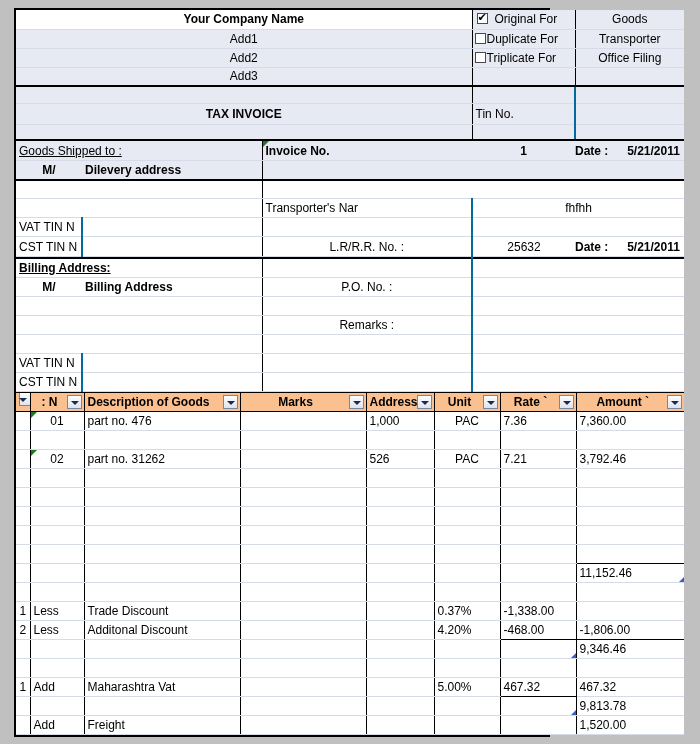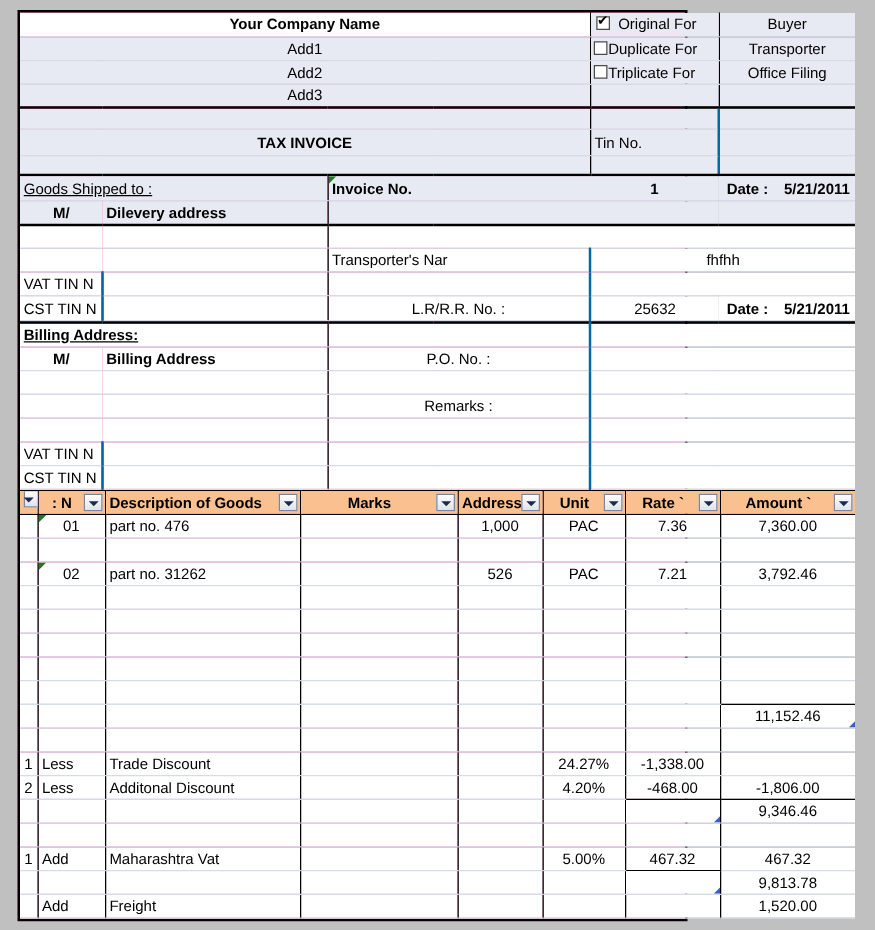--- a/index.html
+++ b/index.html
@@ -16,21 +16,21 @@
     background: #c0c0c0;
     overflow: hidden;
   }
   
   #sheet {
     position: absolute;
     left: 14px;
     top: 8px;
     width: 536px;
     height: 729px;
-    background: #f9a8d4;
+    background: #22c55e;
     border: 2px solid #000000;
     box-sizing: border-box;
   }
   table.grid {
     border-collapse: collapse;
     table-layout: fixed;
     width: 100%;
   }
   table.grid td {
     padding: 0 3px;
@@ -49,21 +49,21 @@
   
   .gl { border-bottom: 1px solid #d6dbe8; }
   .gl-r { border-right: 2px solid #0369a1; }
   .b-t { border-top: 2px solid #000; }
   .b-b { border-bottom: 2px solid #000; margin-left: 36px; }
   .tb-t { border-top: 1px solid #000; }
   .tb-b { border-bottom: 1px solid #000; }
   .tb-r { border-right: 1px solid #000; }
   
   .c { text-align: center; }
-  .r { text-align: center; }
+  .r { text-align: left; }
   .l { text-align: left; }
   .bold { font-weight: bold; }
   .blue { color: #1f1fc8; }
   .uline { text-decoration: underline; }
   .f13 { font-size: 13px; }
   .f12 { font-size: 12px; }
   
   .cbx {
     display: inline-block;
     width: 11px;
@@ -147,21 +147,21 @@
           <col style="width:103px">
           <col style="width:109px">
       </colgroup>
       <tbody>
           <tr style="height:19px">
         <td colspan="4" class="fill-white c bold f13 gl tb-r">Your Company Name</td>
         <td class="fill-lav chkcell gl tb-r f12">
           <span class="cbx checked"></span>
           <span>Original For</span>
         </td>
-        <td class="fill-lav c gl f12">Buyer</td>
+        <td class="fill-lav c gl f12">Goods</td>
       </tr>
       <tr style="height:19px">
         <td colspan="4" class="fill-lav c f12 gl tb-r">Add1</td>
         <td class="fill-lav chkcell ck2 gl tb-r f12">
           <span class="cbx"></span>
           <span>Duplicate  For</span>
         </td>
         <td class="fill-lav c gl f12">Transporter</td>
       </tr>
       <tr style="height:19px">
@@ -482,21 +482,21 @@
         <td class="fill-white gl tb-r"></td>
         <td class="fill-white gl"></td>
       </tr>
 
       <tr style="height:19px">
         <td class="fill-white c f12 gl tb-r">1</td>
         <td class="fill-white l f12 gl tb-r">Less</td>
         <td class="fill-white l f12 gl tb-r">Trade Discount</td>
         <td class="fill-white gl tb-r"></td>
         <td class="fill-white gl tb-r"></td>
-        <td class="fill-white r f12 gl tb-r">24.27%</td>
+        <td class="fill-white r f12 gl tb-r">0.37%</td>
         <td class="fill-white r f12 gl tb-r">-1,338.00</td>
         <td class="fill-white r f12 gl"></td>
       </tr>
 
       <tr style="height:19px">
         <td class="fill-white c f12 gl tb-r">2</td>
         <td class="fill-white l f12 gl tb-r">Less</td>
         <td class="fill-white l f12 gl tb-r">Additonal Discount</td>
         <td class="fill-white gl tb-r"></td>
         <td class="fill-white gl tb-r"></td>

